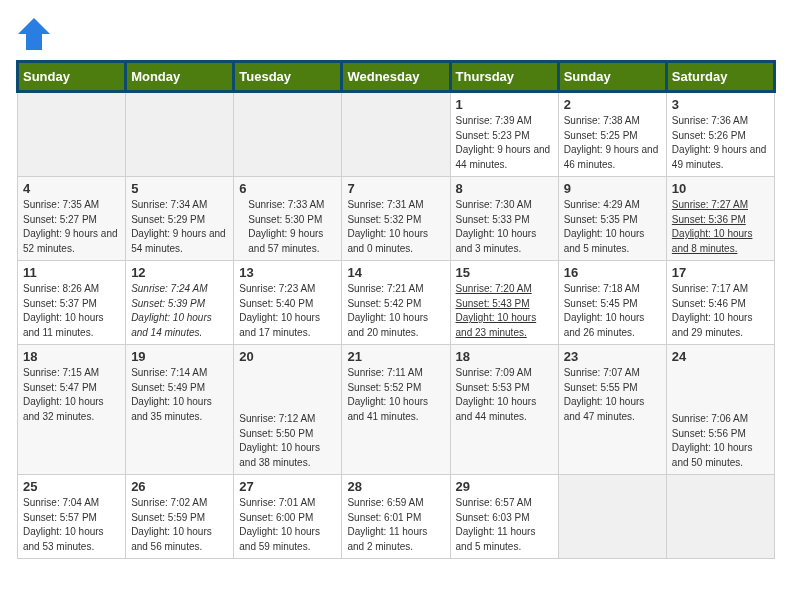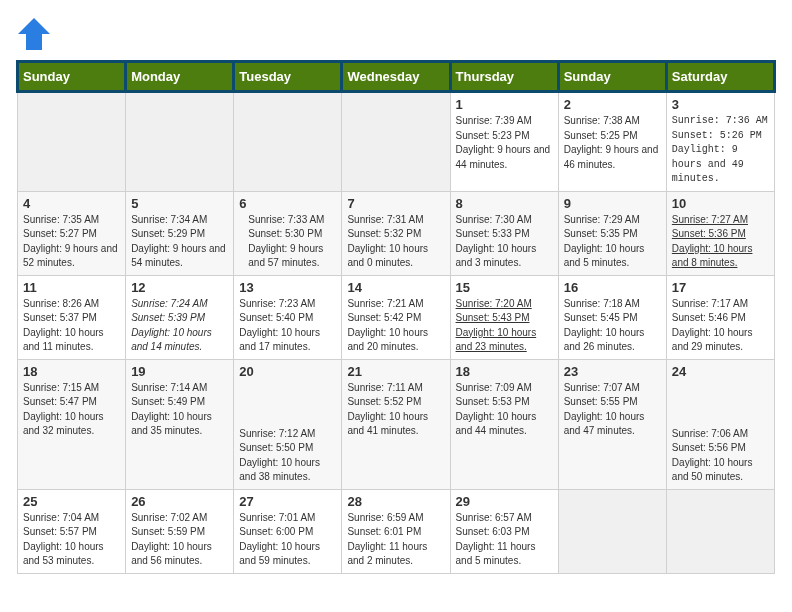--- a/index.html
+++ b/index.html
@@ -142,21 +142,21 @@
 Daylight: 9 hours and 44 minutes.</div>
         </td>
         <td>
           <span class="day-number">2</span>
           <div class="day-info" style="white-space: pre-line;">Sunrise: 7:38 AM
 Sunset: 5:25 PM
 Daylight: 9 hours and 46 minutes.</div>
         </td>
         <td>
           <span class="day-number">3</span>
-          <div class="day-info" style="white-space: pre-line; font-family: Liberation Mono, monospace;">Sunrise: 7:36 AM
+          <div class="day-info" style="white-space: pre-line;">Sunrise: 7:36 AM
 Sunset: 5:26 PM
 Daylight: 9 hours and 49 minutes.</div>
         </td>
       </tr>
       <tr>
         <td>
           <span class="day-number">4</span>
           <div class="day-info" style="white-space: pre-line;">Sunrise: 7:35 AM
 Sunset: 5:27 PM
 Daylight: 9 hours and 52 minutes.</div>
@@ -180,21 +180,21 @@
 Daylight: 10 hours and 0 minutes.</div>
         </td>
         <td>
           <span class="day-number">8</span>
           <div class="day-info" style="white-space: pre-line;">Sunrise: 7:30 AM
 Sunset: 5:33 PM
 Daylight: 10 hours and 3 minutes.</div>
         </td>
         <td>
           <span class="day-number">9</span>
-          <div class="day-info" style="white-space: pre-line;">Sunrise: 7:29 AM
+          <div class="day-info" style="white-space: pre-line;">Sunrise: 4:29 AM
 Sunset: 5:35 PM
 Daylight: 10 hours and 5 minutes.</div>
         </td>
         <td>
           <span class="day-number">10</span>
           <div class="day-info" style="white-space: pre-line; text-decoration: underline;">Sunrise: 7:27 AM
 Sunset: 5:36 PM
 Daylight: 10 hours and 8 minutes.</div>
         </td>
       </tr>

